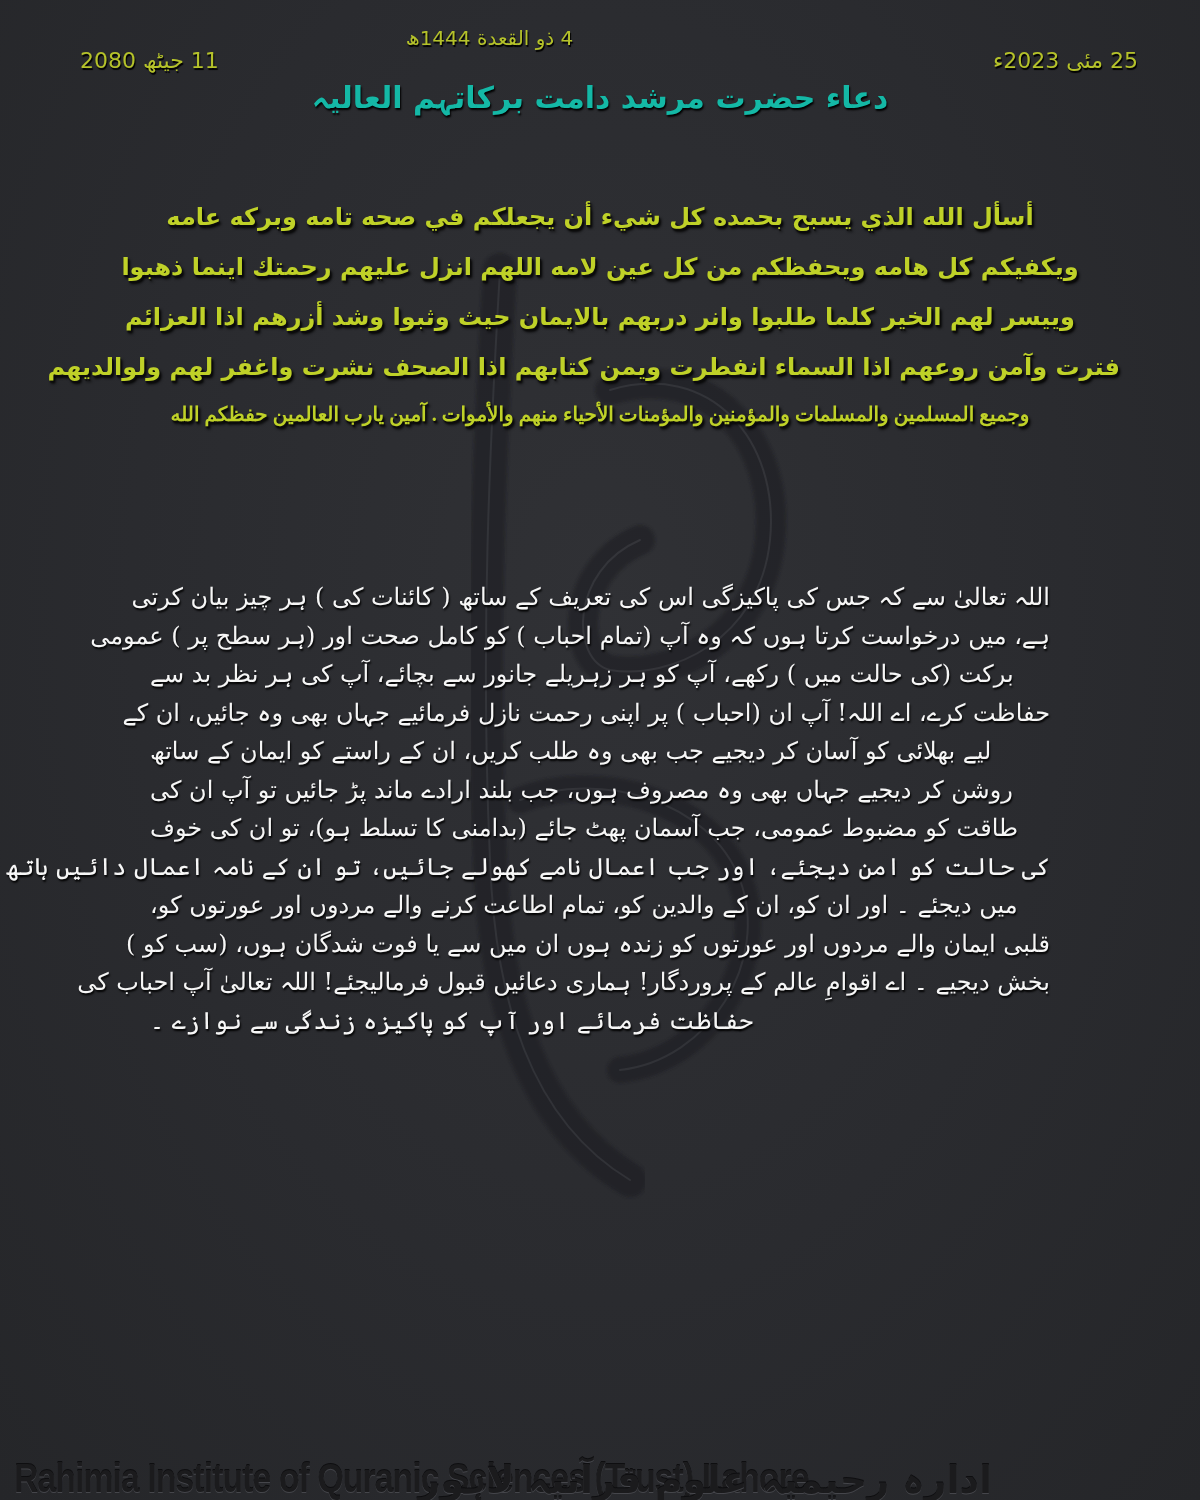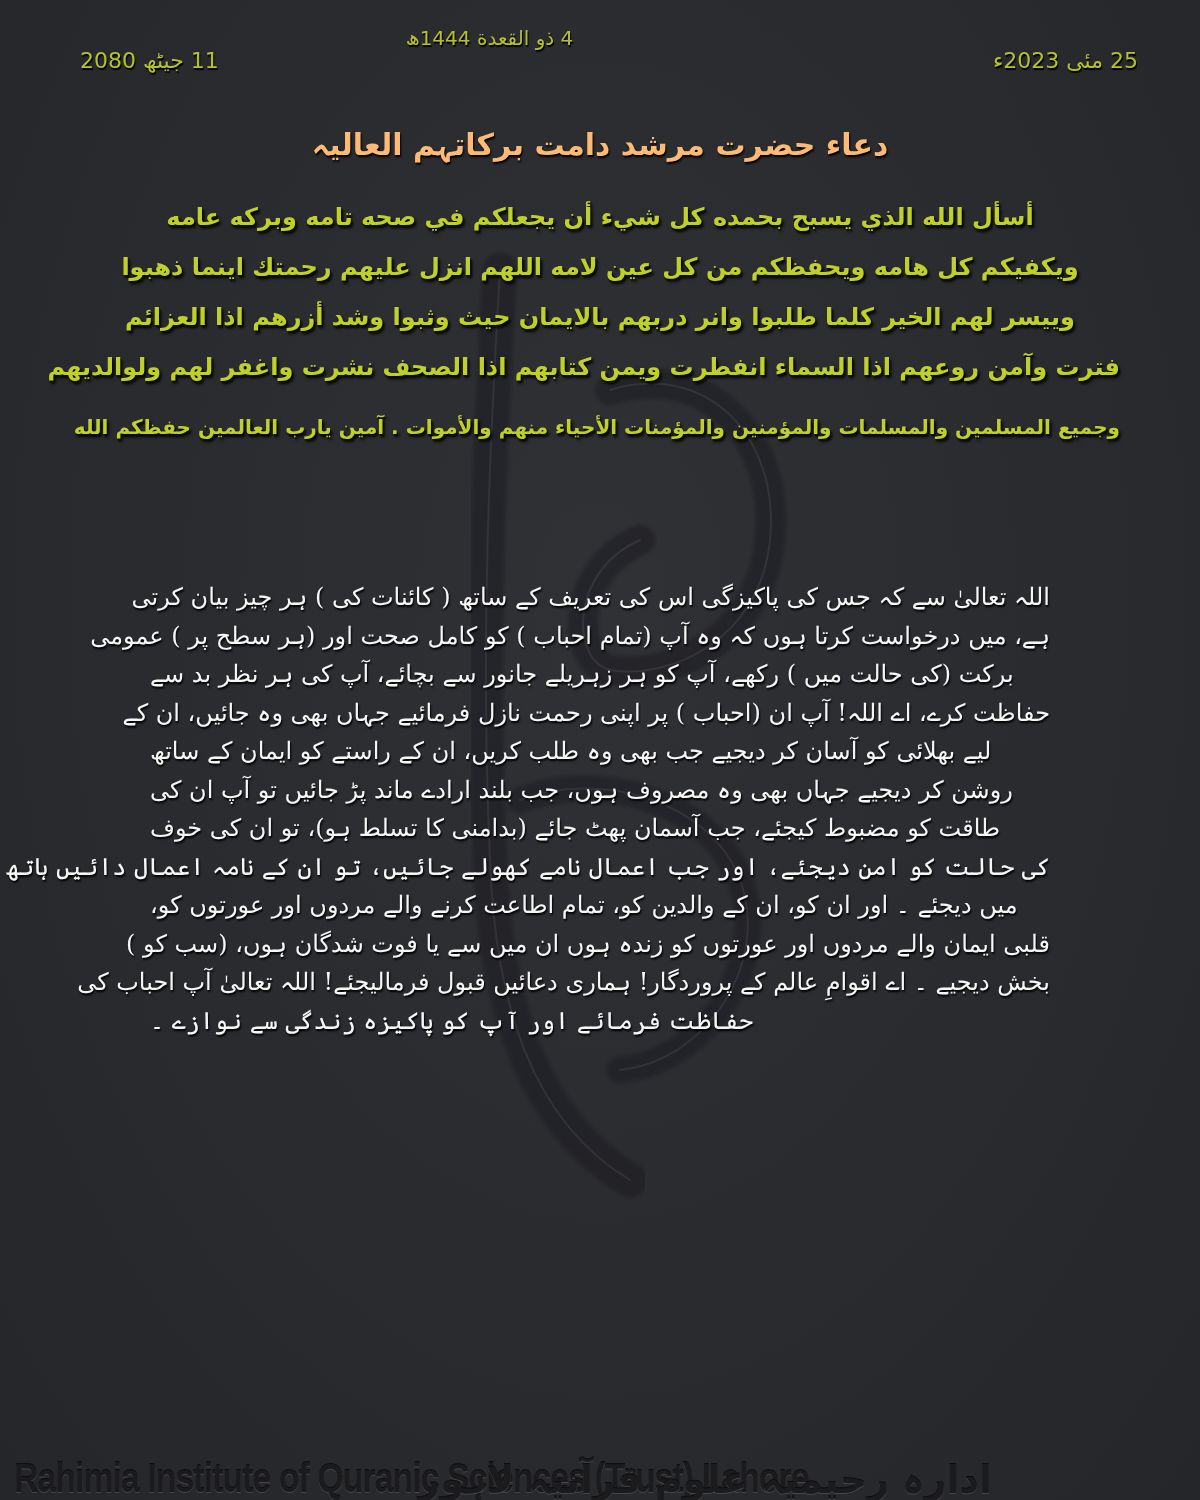--- a/index.html
+++ b/index.html
@@ -42,45 +42,44 @@
     }
     .date-hijri { left: 0; width: 979px; text-align: center; top: -18px; font-size: 20px; }
     .date-greg { right: 62px; top: 4px; margin-left: 20px; }
     .date-bikrami { left: 80px; top: 4px; }
     .title {
       position: absolute;
       top: 80px;
       left: 0;
       width: 1200px;
       text-align: center;
-      color: #fdba74;
+      color: #14b8a6;
       font-size: 30px;
       font-weight: bold;
       direction: rtl;
       text-shadow: 1px 2px 2px #000;
-      margin-top: 47px;
     }
     .arabic-block {
       position: absolute;
       top: 192px;
       left: 80px;
       width: 1040px;
       direction: rtl;
       text-align: center;
     }
     .arabic-line {
       color: #bfd128;
       font-size: 24px;
       font-weight: bold;
       line-height: 50px;
       height: 50px;
       white-space: nowrap;
       text-shadow: 1px 2px 1px #0c0c0c, 2px 3px 3px #000;
     }
-    .arabic-line.small { font-size: 20px; line-height: 36px; height: 36px; margin-top: 17px; }
+    .arabic-line.small { font-size: 20px; line-height: 36px; height: 36px; margin-top: 4px; font-family: Liberation Serif, serif; }
     .arabic-line.last { line-height: 44px; height: 44px; }
     .urdu-block {
       position: absolute;
       top: 578px;
       left: 150px;
       width: 900px;
       direction: rtl;
       text-align: left;
     }
     .urdu-line {
@@ -160,21 +159,21 @@
   <div class="arabic-line small">وجميع المسلمين والمسلمات والمؤمنين والمؤمنات الأحياء منهم والأموات . آمين يارب العالمين حفظكم الله</div>
 </div>
 
 <div class="urdu-block">
   <div class="urdu-line">اللہ تعالیٰ سے کہ جس کی پاکیزگی اس کی تعریف کے ساتھ ( کائنات کی ) ہر چیز بیان کرتی</div>
   <div class="urdu-line">ہے، میں درخواست کرتا ہوں کہ وہ آپ (تمام احباب ) کو کامل صحت اور (ہر سطح پر ) عمومی</div>
   <div class="urdu-line">برکت (کی حالت میں ) رکھے، آپ کو ہر زہریلے جانور سے بچائے، آپ کی ہر نظر بد سے</div>
   <div class="urdu-line">حفاظت کرے، اے اللہ! آپ ان (احباب ) پر اپنی رحمت نازل فرمائیے جہاں بھی وہ جائیں، ان کے</div>
   <div class="urdu-line">لیے بھلائی کو آسان کر دیجیے جب بھی وہ طلب کریں، ان کے راستے کو ایمان کے ساتھ</div>
   <div class="urdu-line">روشن کر دیجیے جہاں بھی وہ مصروف ہوں، جب بلند ارادے ماند پڑ جائیں تو آپ ان کی</div>
-  <div class="urdu-line">طاقت کو مضبوط کیجئے، جب آسمان پھٹ جائے (بدامنی کا تسلط ہو)، تو ان کی خوف</div>
+  <div class="urdu-line">طاقت کو مضبوط عمومی، جب آسمان پھٹ جائے (بدامنی کا تسلط ہو)، تو ان کی خوف</div>
   <div class="urdu-line">کی حالت کو امن دیجئے، اور جب اعمال نامے کھولے جائیں، تو ان کے نامہ اعمال دائیں ہاتھ</div>
   <div class="urdu-line">میں دیجئے ۔ اور ان کو، ان کے والدین کو، تمام اطاعت کرنے والے مردوں اور عورتوں کو،</div>
   <div class="urdu-line">قلبی ایمان والے مردوں اور عورتوں کو زندہ ہوں ان میں سے یا فوت شدگان ہوں، (سب کو )</div>
   <div class="urdu-line">بخش دیجیے ۔ اے اقوامِ عالم کے پروردگار! ہماری دعائیں قبول فرمالیجئے! اللہ تعالیٰ آپ احباب کی</div>
   <div class="urdu-line">حفاظت فرمائے اور آپ کو پاکیزہ زندگی سے نوازے ۔</div>
 </div>
 
 <div class="footer">
   <div class="footer-en">Rahimia Institute of Quranic Sciences (Trust) Lahore</div>
   <div class="footer-ur">ادارہ رحیمیہ علومِ قرآنیہ لاہور</div>

